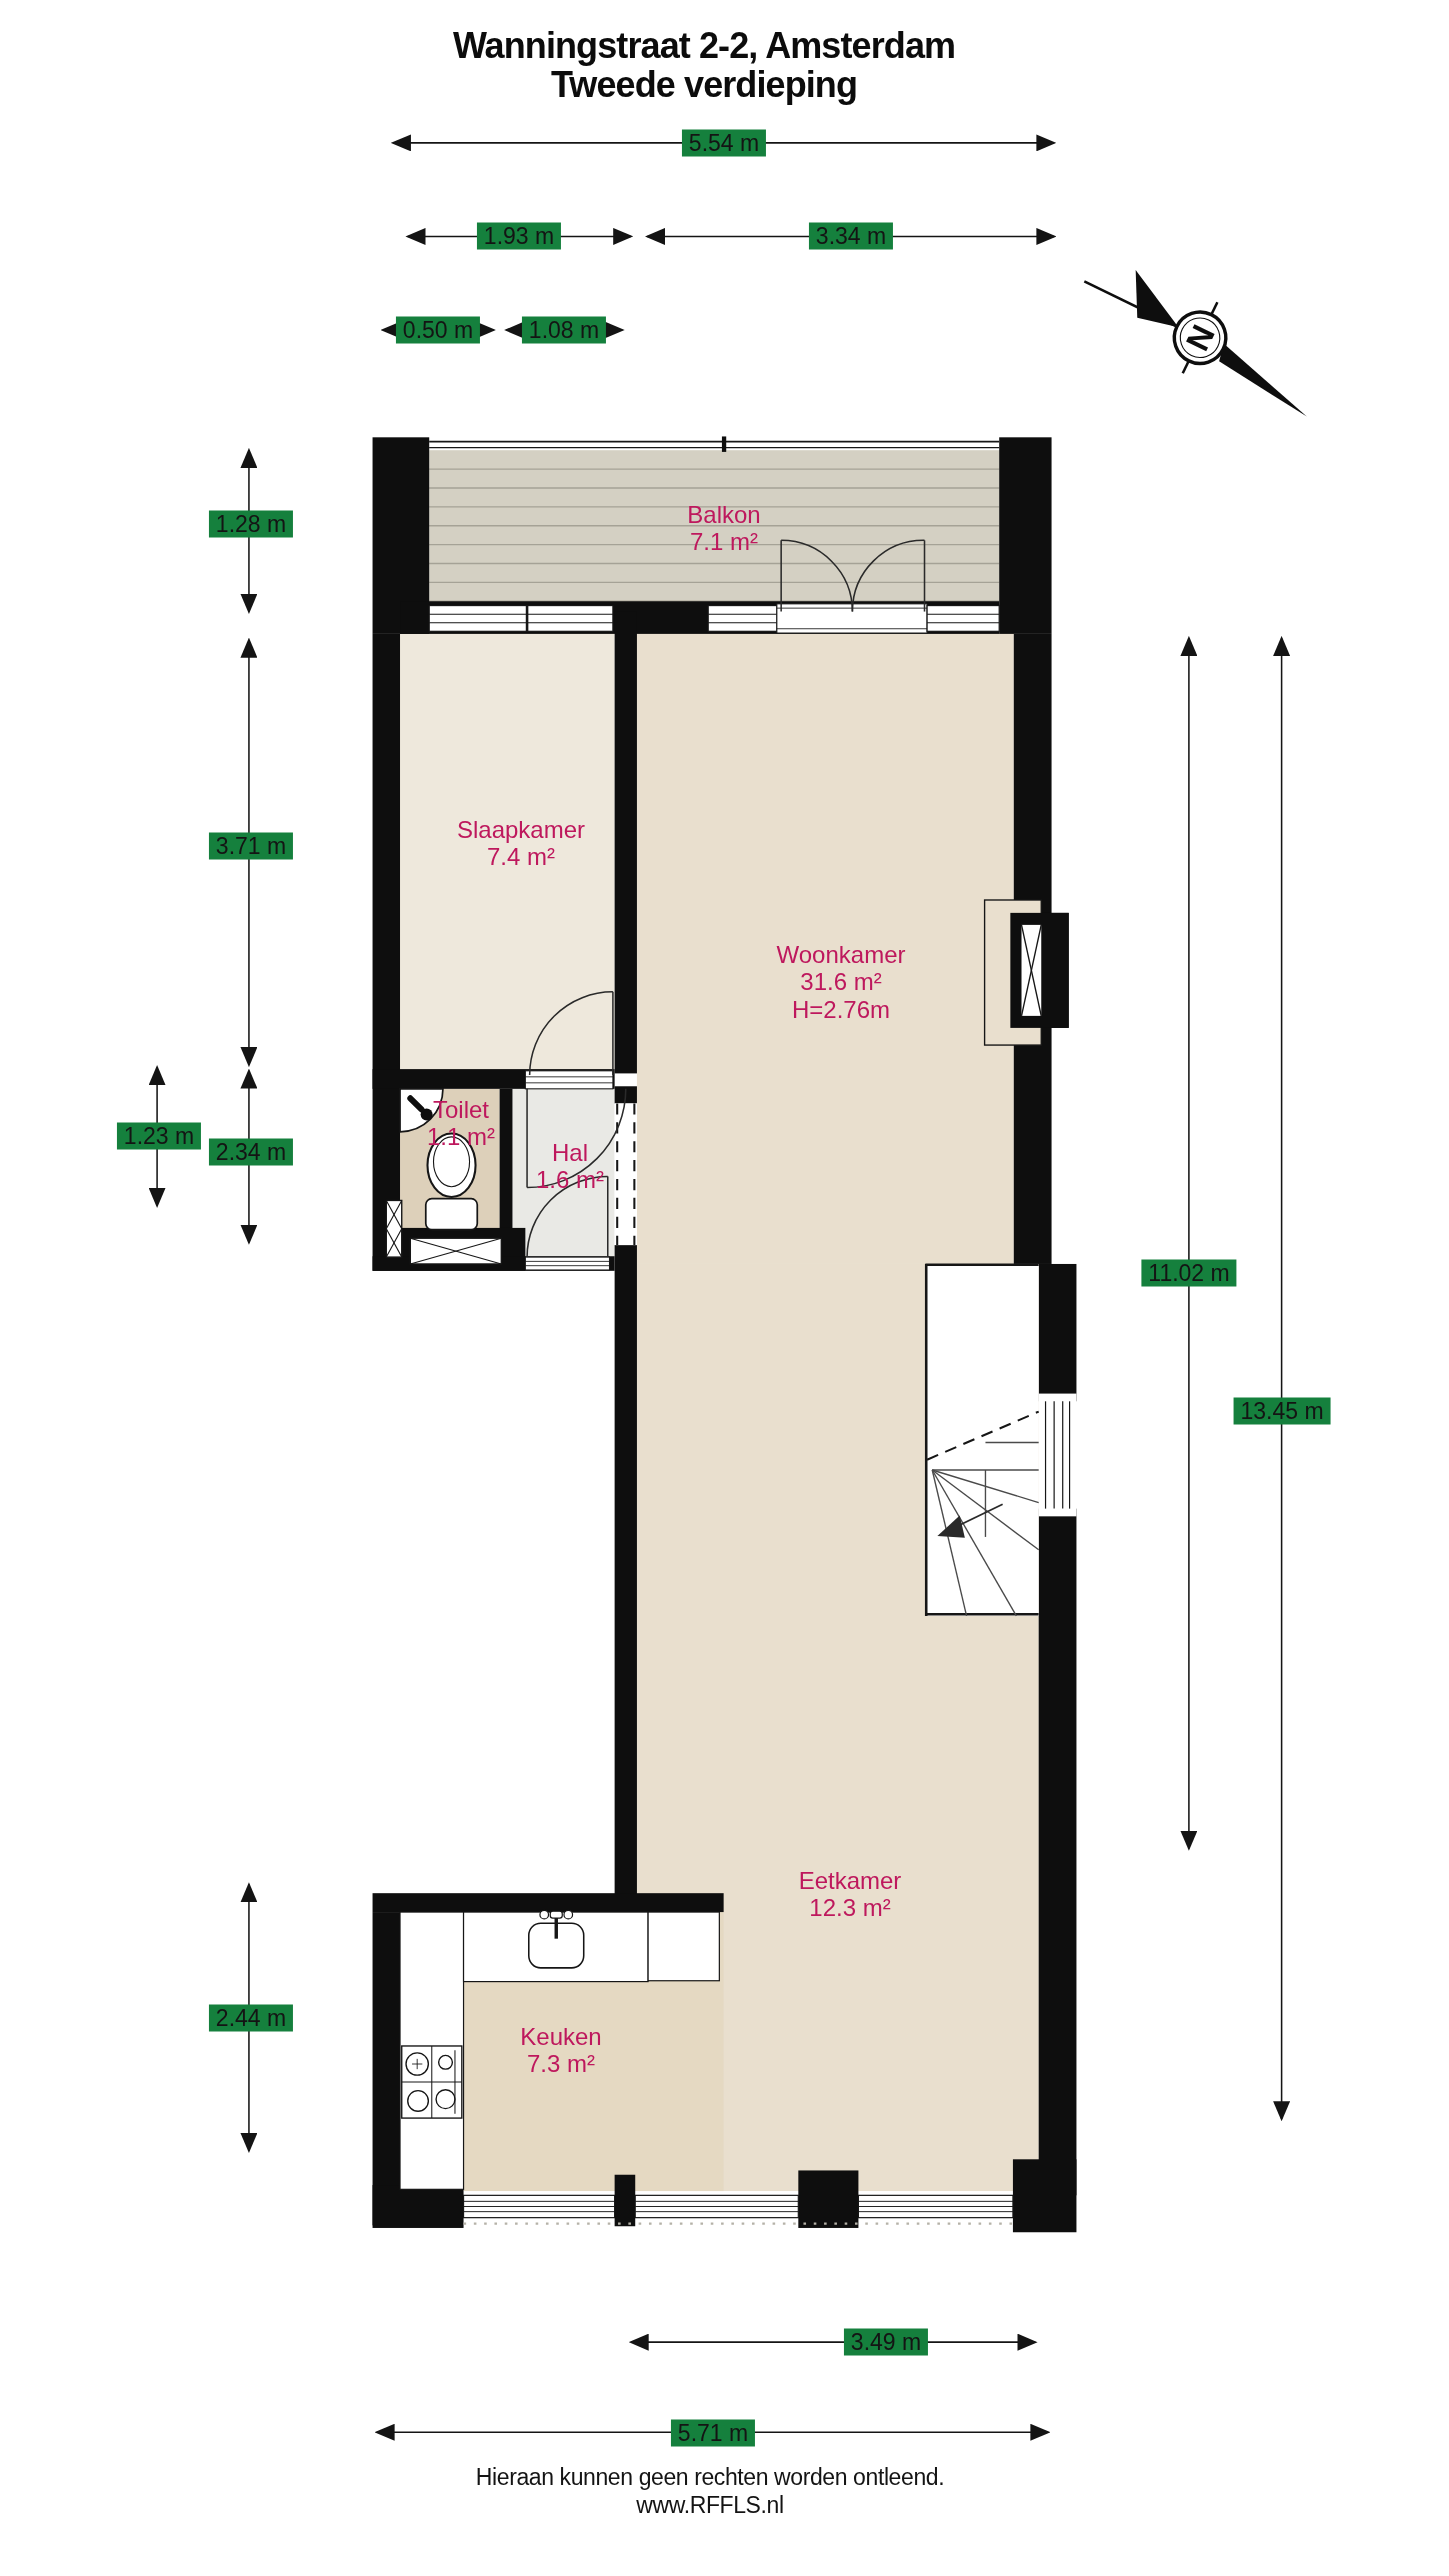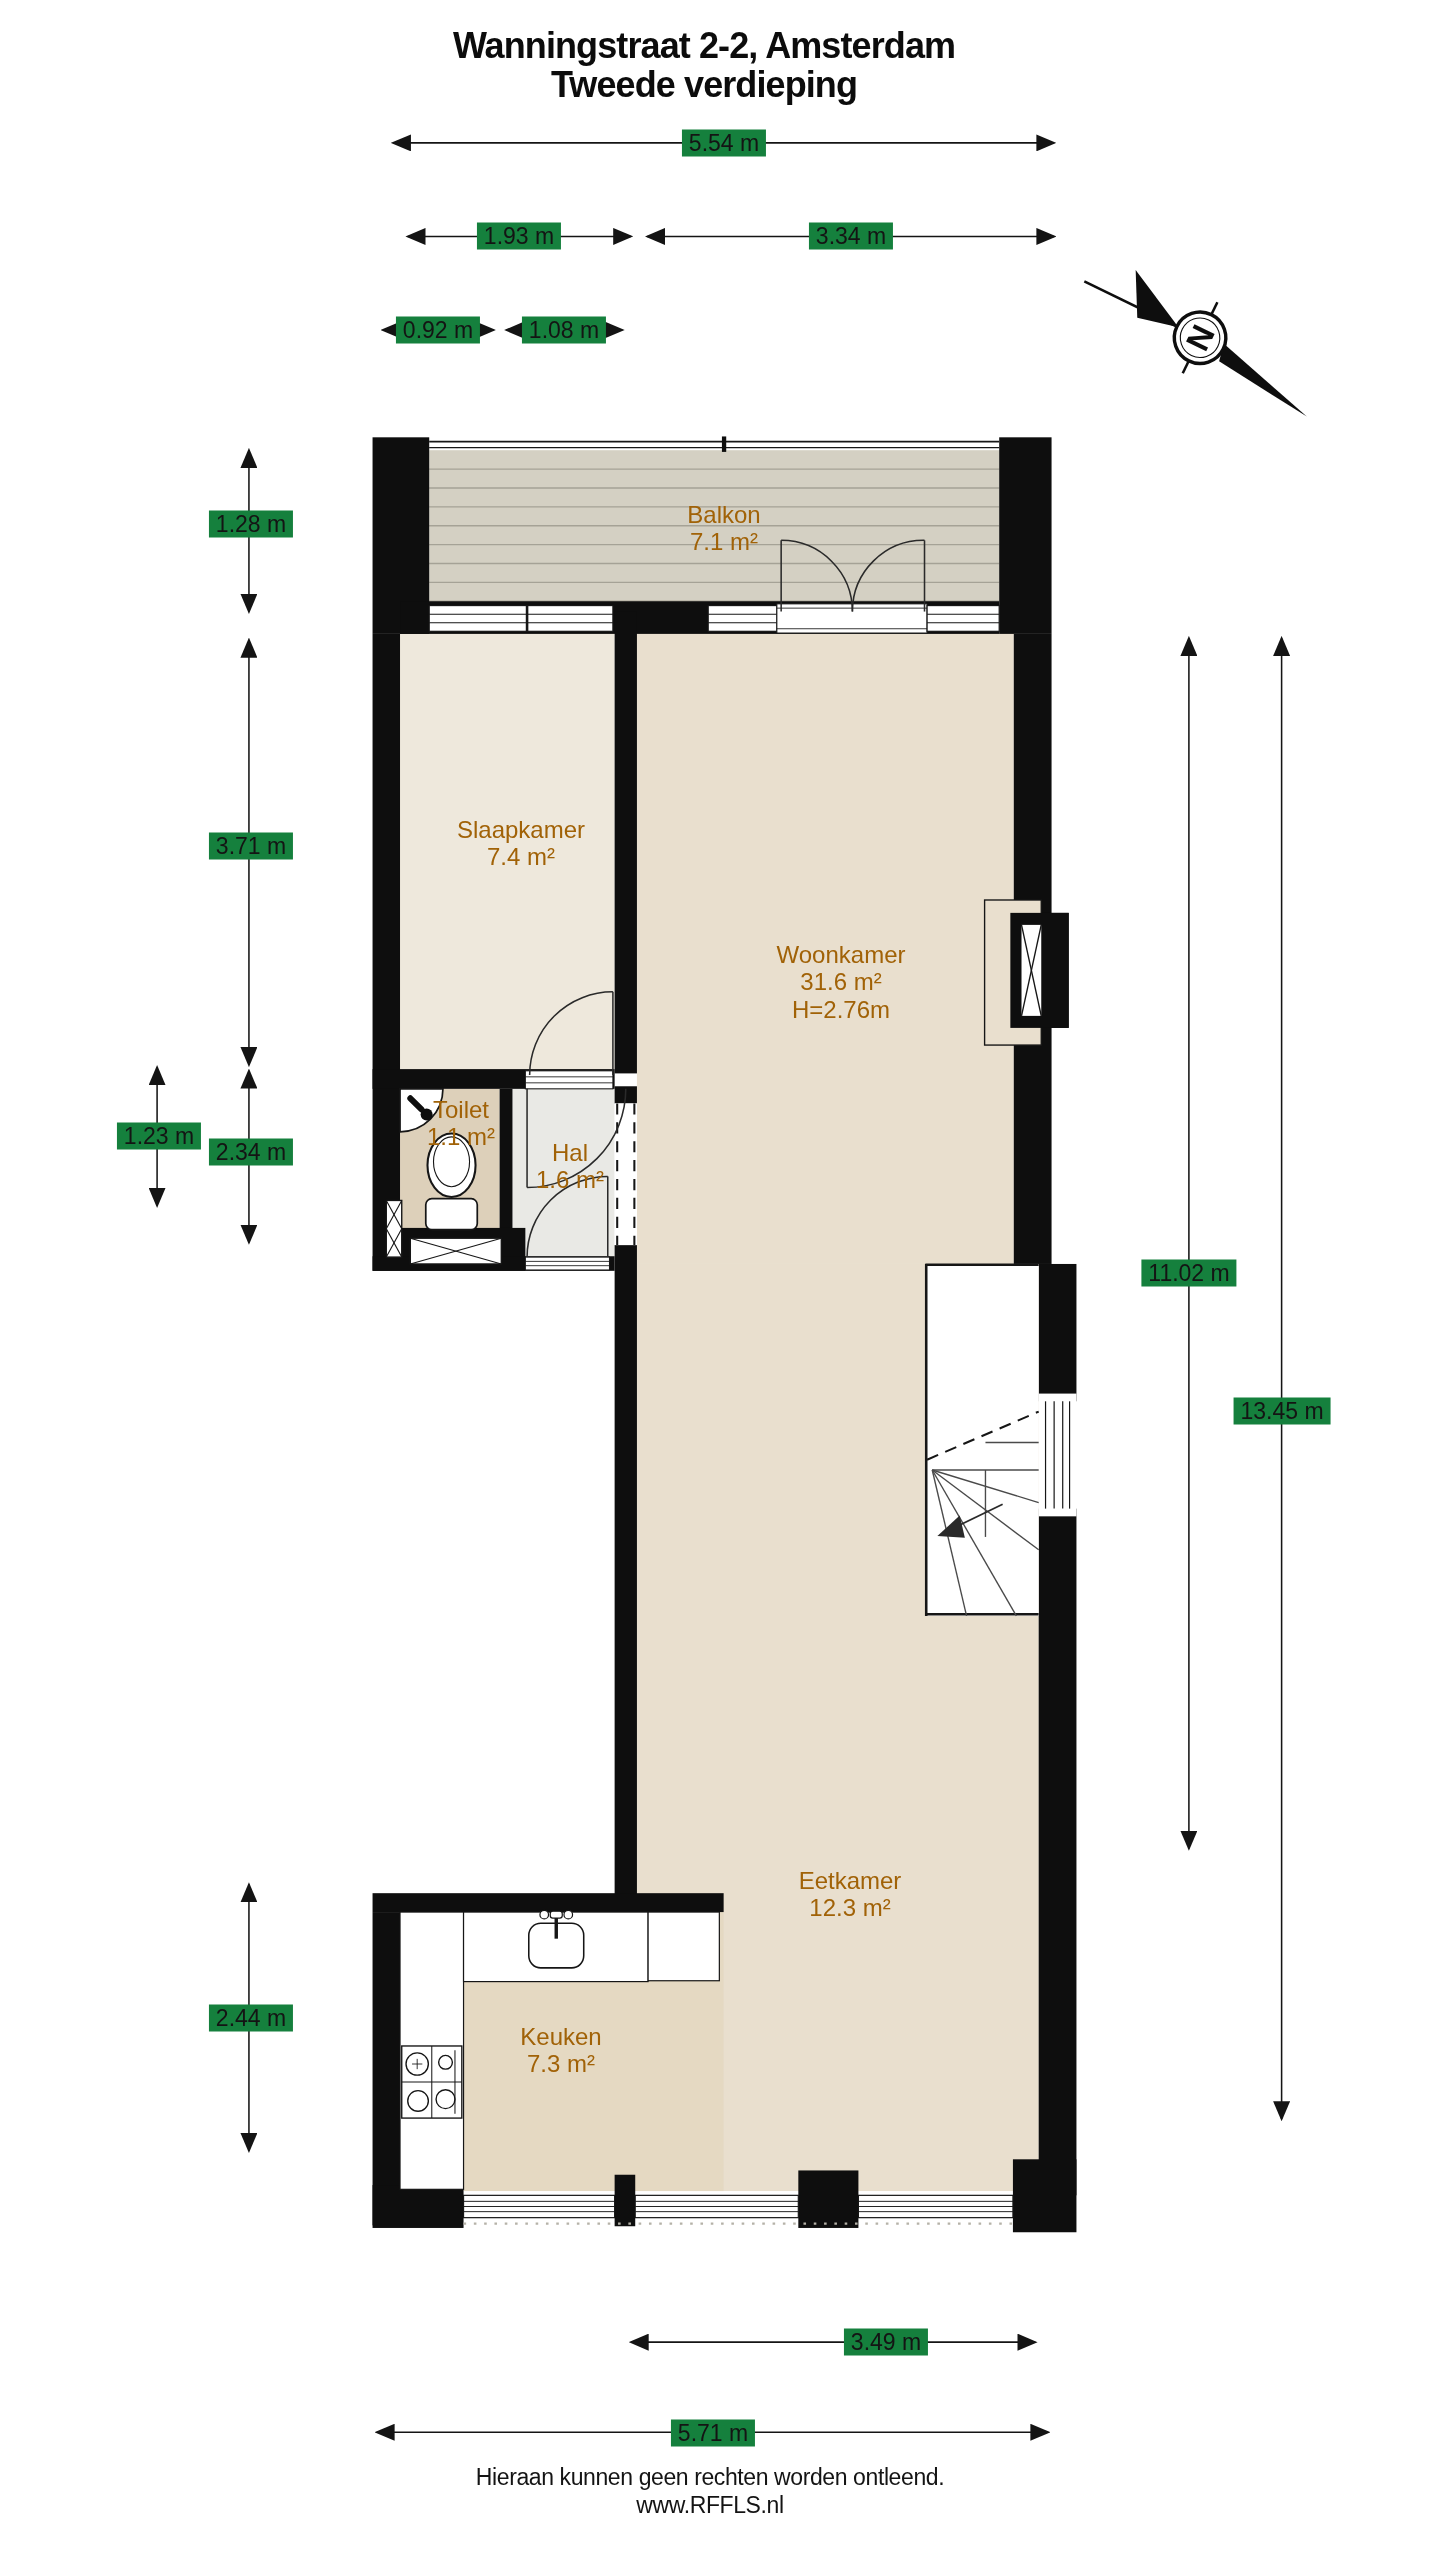--- a/index.html
+++ b/index.html
@@ -3,21 +3,21 @@
 <meta charset="utf-8">
 <style>
   html,body{margin:0;padding:0;background:#fff;}
   .canvas{position:relative;width:1449px;height:2576px;background:#fff;overflow:hidden;
           font-family:"Liberation Sans",sans-serif;color:#111;}
   svg.plan{position:absolute;left:0;top:0;}
   .ctr{position:absolute;transform:translate(-50%,-50%);white-space:nowrap;}
   .title-line{font-weight:bold;font-size:36px;letter-spacing:-0.9px;color:#0c0c0c;}
   .dim{font-size:23px;background:#15803d;padding:0 6.9px;color:#141414;}
   .room{position:absolute;transform:translateX(-50%);text-align:center;
-        font-size:24px;line-height:27px;color:#a16207;}
+        font-size:24px;line-height:27px;color:#be185d;}
   .footer-line{font-size:23px;letter-spacing:-0.4px;color:#141414;}
 </style>
 </head>
 <body>
 
 <div class="canvas">
 
   <div class="ctr title-line" style="left:704px;top:46px;">Wanningstraat 2-2, Amsterdam</div>
   <div class="ctr title-line" style="left:704px;top:85px;">Tweede verdieping</div>
 
@@ -302,21 +302,21 @@
     <span style="display:block">12.3 m²</span>
   </div>
   <div class="room" style="left:561px;top:2023px;">
     <span style="display:block">Keuken</span>
     <span style="display:block">7.3 m²</span>
   </div>
 
   <div class="ctr dim" style="left:724px;top:143px;">5.54 m</div>
   <div class="ctr dim" style="left:519px;top:236px;">1.93 m</div>
   <div class="ctr dim" style="left:851px;top:236px;">3.34 m</div>
-  <div class="ctr dim" style="left:438px;top:330px;">0.92 m</div>
+  <div class="ctr dim" style="left:438px;top:330px;">0.50 m</div>
   <div class="ctr dim" style="left:564px;top:330px;">1.08 m</div>
   <div class="ctr dim" style="left:251px;top:524px;">1.28 m</div>
   <div class="ctr dim" style="left:251px;top:846px;">3.71 m</div>
   <div class="ctr dim" style="left:159px;top:1136px;">1.23 m</div>
   <div class="ctr dim" style="left:251px;top:1152px;">2.34 m</div>
   <div class="ctr dim" style="left:251px;top:2018px;">2.44 m</div>
   <div class="ctr dim" style="left:1189px;top:1273px;">11.02 m</div>
   <div class="ctr dim" style="left:1282px;top:1411px;">13.45 m</div>
   <div class="ctr dim" style="left:840px;top:2342px;margin-left:46px;">3.49 m</div>
   <div class="ctr dim" style="left:713px;top:2433px;">5.71 m</div>

